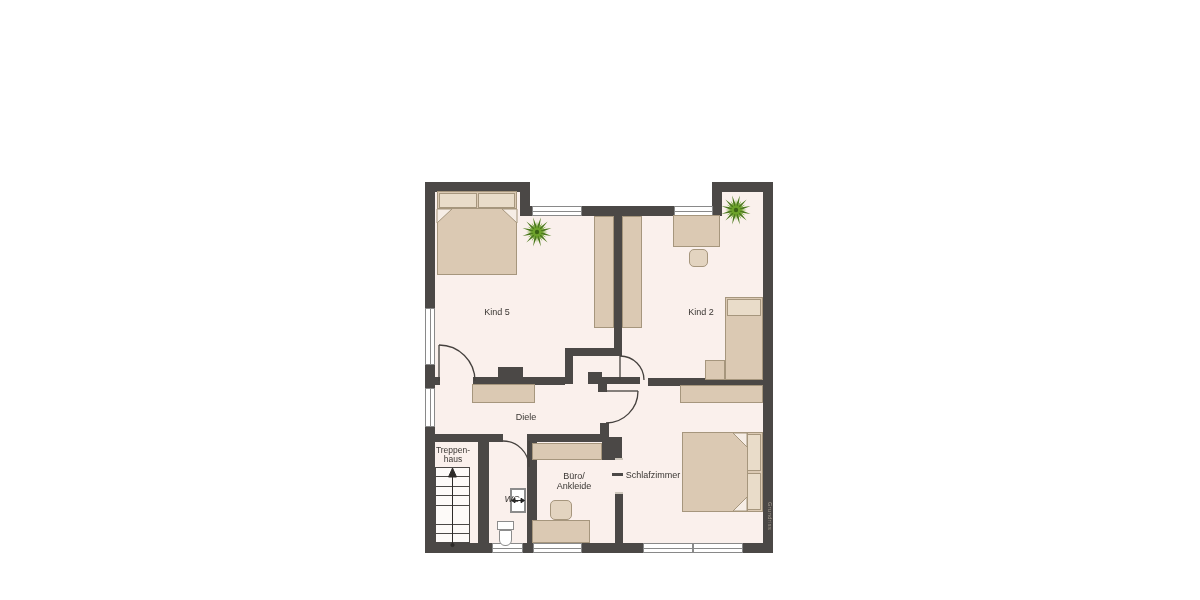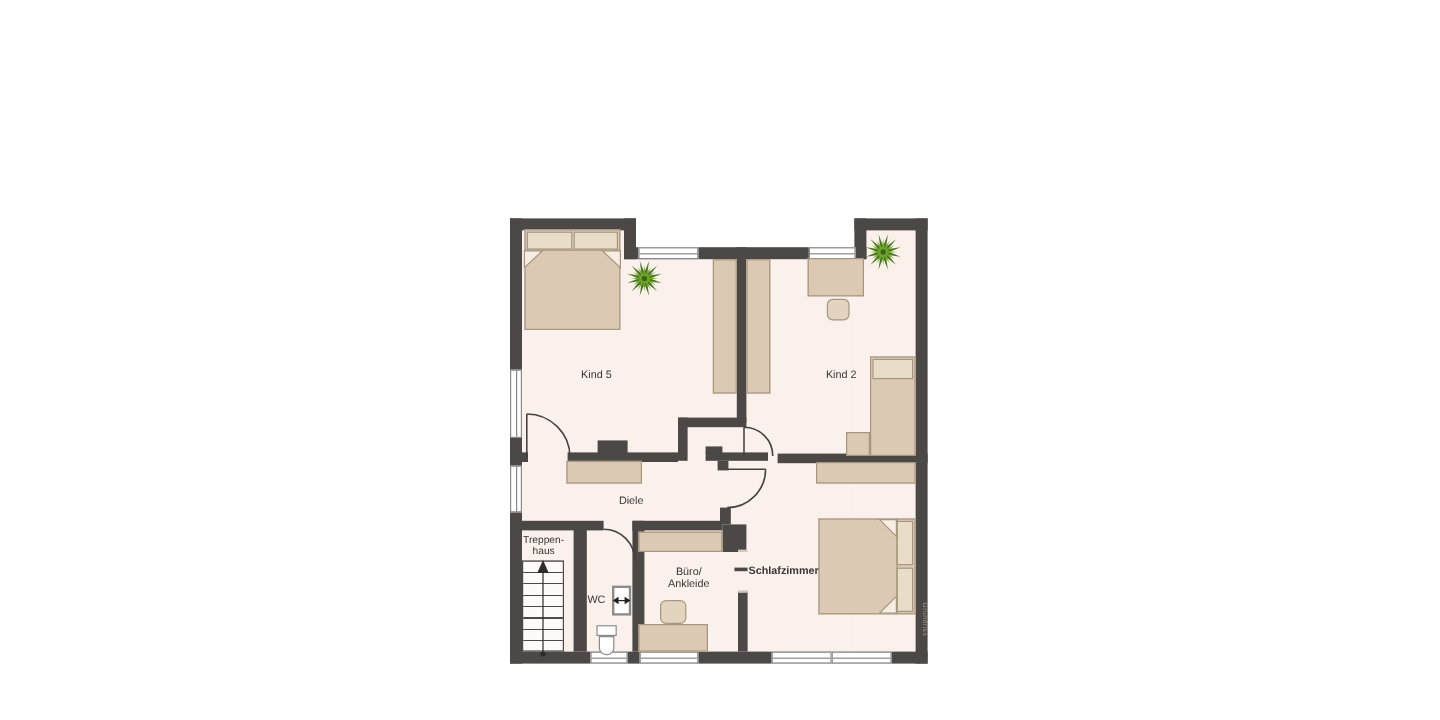--- a/index.html
+++ b/index.html
@@ -188,26 +188,26 @@
   <div class="label" style="left:683px;top:313px;margin-left:18px;">
     <span>Kind 2</span>
   </div>
   <div class="label" style="left:526px;top:418px;">
     <span>Diele</span>
   </div>
   <div class="label" style="left:453px;top:455px;font-size:8.5px;">
     <span>Treppen-</span>
     <span>haus</span>
   </div>
-  <div class="label" style="left:497px;top:500px;">
+  <div class="label" style="left:512px;top:500px;font-style:italic;">
     <span>WC</span>
   </div>
   <div class="label" style="left:574px;top:482px;">
     <span>Büro/</span>
     <span>Ankleide</span>
   </div>
-  <div class="label" style="left:653px;top:476px;font-weight:bold;">
+  <div class="label" style="left:653px;top:476px;">
     <span>Schlafzimmer</span>
   </div>
 
   <div class="watermark">Grundriss</div>
 
 </div>
 
 </body></html>

